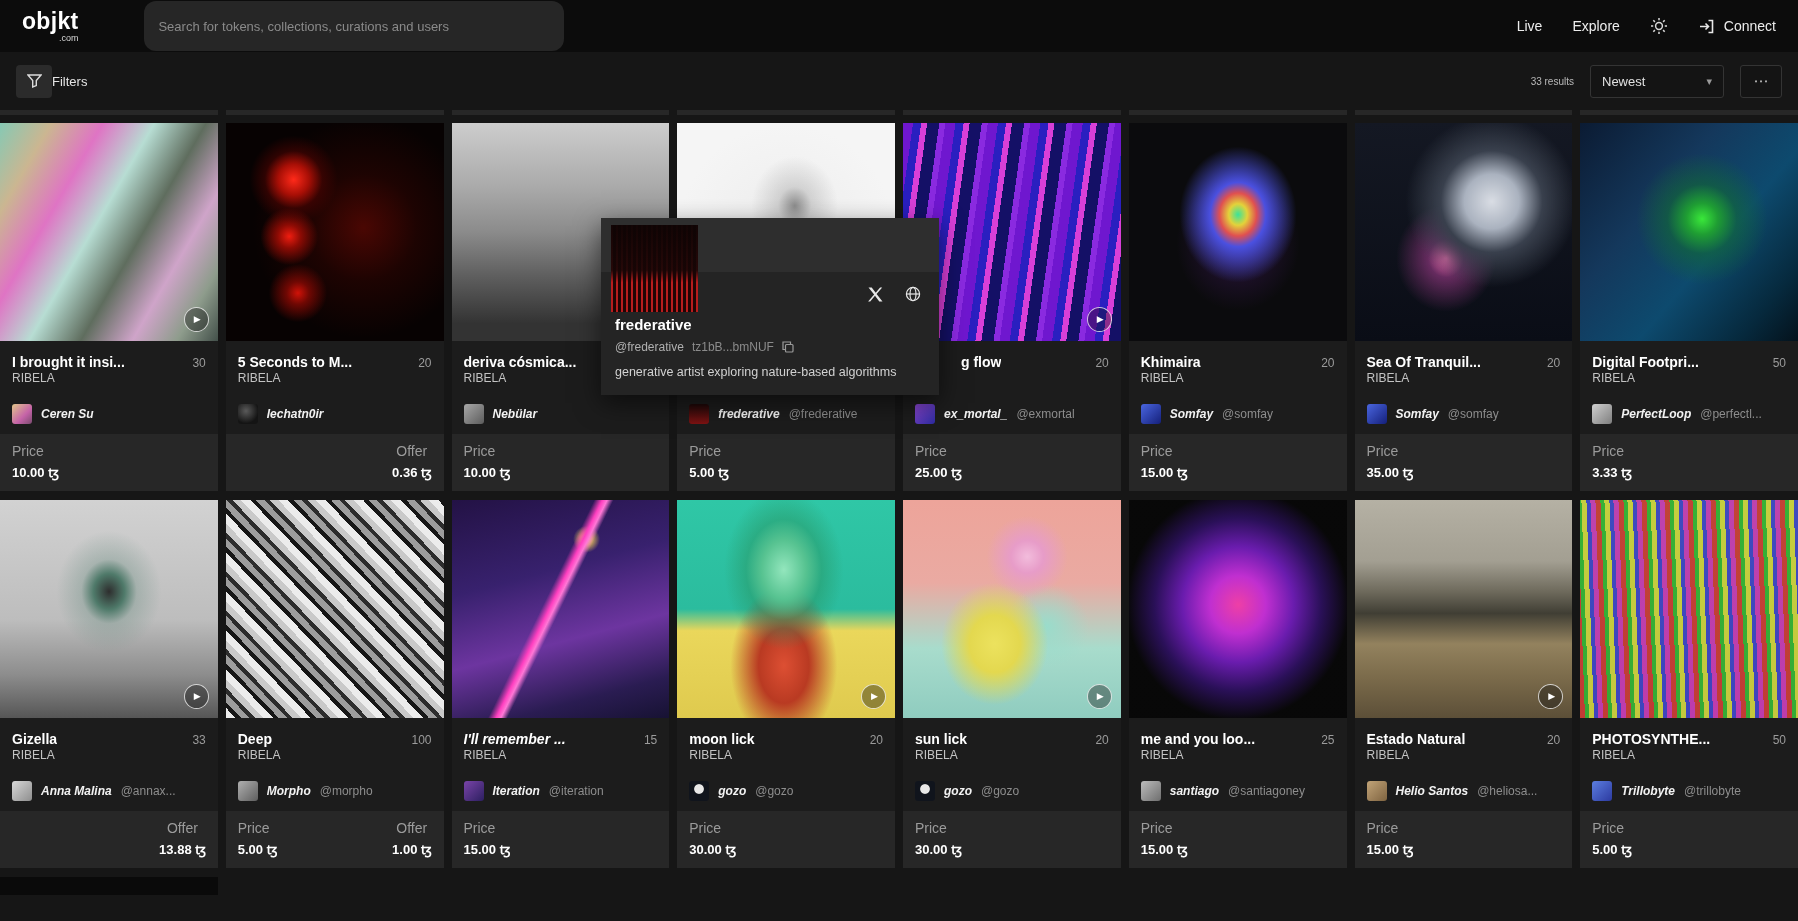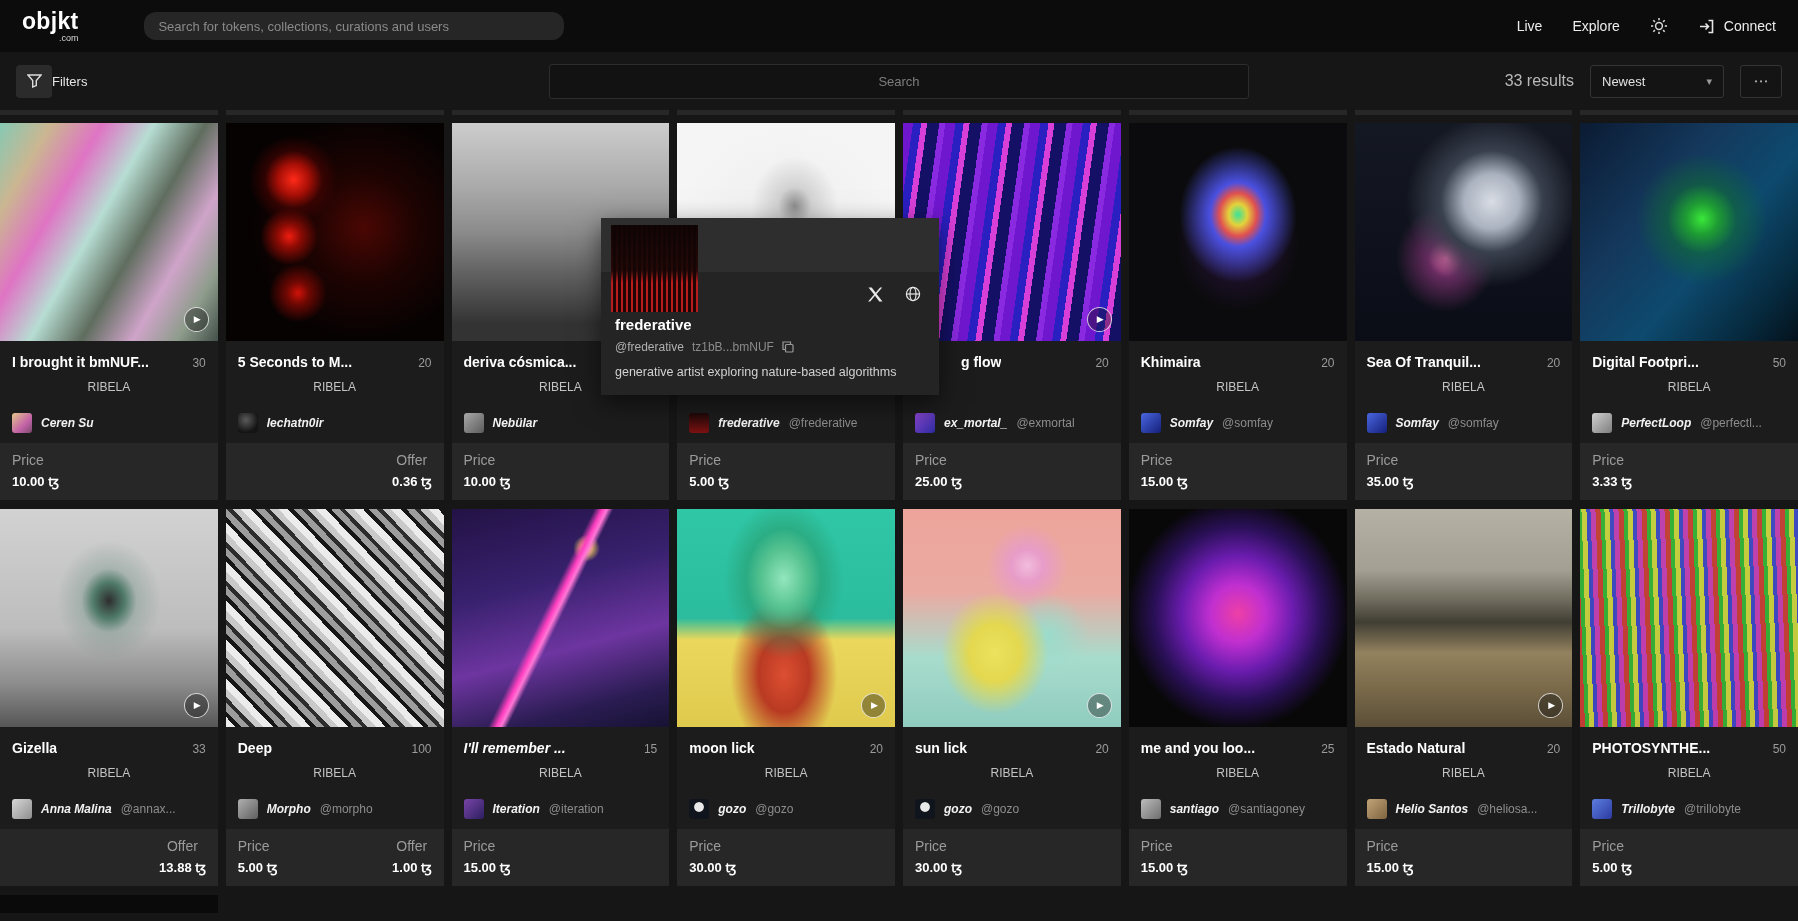--- a/index.html
+++ b/index.html
@@ -7,59 +7,59 @@
   body {
     width:1798px; height:921px; overflow:hidden;
     background:#161616; color:#e8e8e8;
     font-family:"Liberation Sans", sans-serif;
   }
   
   .header { display:flex; align-items:center; height:52px; background:#0c0c0c; padding:0 22px; }
   .logo { display:flex; flex-direction:column; line-height:1; cursor:pointer; }
   .logo-main { font-size:23px; font-weight:800; letter-spacing:.3px; color:#fff; }
   .logo-sub { font-size:9px; color:#d8d8d8; align-self:flex-end; margin-top:1px; }
-  .header-search { width:420px; height:28px; background:#262626; border:none; border-radius:12px;
+  .header-search { width:420px; height:50px; background:#262626; border:none; border-radius:12px;
     color:#cfcfcf; padding:0 14px; font-size:13px; margin-left:66px; font-family:inherit; }
   .header-search::placeholder { color:#8a8a8a; }
   .header-right { margin-left:auto; display:flex; align-items:center; gap:30px; font-size:14px; }
   .nav-link { color:#ededed; cursor:pointer; }
   .icon-btn { display:flex; align-items:center; justify-content:center; cursor:pointer; color:#d8d8d8; }
   .connect { display:flex; align-items:center; gap:9px; cursor:pointer; color:#ededed; }
   
   .toolbar { display:flex; align-items:center; height:58px; padding:0 16px; position:relative; }
   .filters { display:flex; align-items:center; cursor:pointer; }
   .filters-chip { width:36px; height:33px; background:#2b2b2b; border-radius:4px;
     display:flex; align-items:center; justify-content:center; color:#dcdcdc; }
   .filters-label { font-size:13px; color:#e4e4e4; }
   .toolbar-search { position:absolute; left:50%; transform:translateX(-50%); width:700px; height:35px;
     background:#121212; border:1px solid #2d2d2d; border-radius:3px; color:#bdbdbd;
     text-align:center; font-size:13px; font-family:inherit; }
   .toolbar-search::placeholder { color:#7d7d7d; }
   .toolbar-right { margin-left:auto; display:flex; align-items:center; gap:16px; }
-  .results { color:#b9b9b9; font-size:16px; }
+  .results { color:#b9b9b9; font-size:10px; }
   .sort-select { display:flex; align-items:center; justify-content:space-between; width:134px; height:33px;
     background:#141414; border:1px solid #343434; border-radius:3px; padding:0 11px; font-size:13px;
     color:#e2e2e2; cursor:pointer; }
   .chev { color:#9a9a9a; font-size:11px; }
   .more-btn { width:42px; height:33px; background:#141414; border:1px solid #343434; border-radius:3px;
     display:flex; align-items:center; justify-content:center; color:#cfcfcf; font-size:15px; cursor:pointer; }
   
   .stub-row { display:grid; grid-template-columns:repeat(8,1fr); gap:8px; }
   .stub { height:5px; background:#272727; }
   .grid { display:grid; grid-template-columns:repeat(8,1fr); gap:9px 8px; margin-top:8px; }
   .card { background:#1c1c1c; display:flex; flex-direction:column; cursor:pointer; }
   .art { position:relative; width:100%; aspect-ratio:1/1; background:#333; }
   .play { position:absolute; right:9px; bottom:9px; width:25px; height:25px; border:1px solid rgba(255,255,255,.75);
     border-radius:50%; display:flex; align-items:center; justify-content:center;
     background:rgba(15,15,15,.38); font-size:9px; color:#fff; padding-left:2px; }
   .info { padding:13px 12px 10px; flex:1; }
   .title-row { display:flex; justify-content:space-between; align-items:baseline; }
   .title { font-size:14px; font-weight:700; color:#fff; white-space:nowrap; overflow:hidden; min-height:17px; }
   .eds { font-size:12px; color:#9b9b9b; flex:none; }
-  .coll { font-size:12px; color:#c3c3c3; margin-top:9px; min-height:14px; cursor:pointer;text-align:center; }
+  .coll { font-size:12px; color:#c3c3c3; min-height:14px; cursor:pointer; }
   .artist { display:flex; align-items:center; gap:9px; margin-top:19px; font-size:12px; cursor:pointer; }
   .avatar { width:20px; height:20px; border-radius:3px; flex:none; background:#555; }
   .aname { font-weight:700; color:#f2f2f2; white-space:nowrap;font-style:italic; }
   .ahandle { color:#8d8d8d; white-space:nowrap; overflow:hidden; }
   .cfooter { background:#272727; padding:9px 12px 10px; display:flex; justify-content:space-between; min-height:46px; }
   .pcell { display:flex; flex-direction:column; gap:4px; }
   .pcell.right { align-items:center; margin-left:auto; }
   .plabel { font-size:14px; color:#9b9b9b; }
   .pvalue { font-size:13px; font-weight:700; color:#fff; }
   .partial-row { display:grid; grid-template-columns:repeat(8,1fr); gap:8px; margin-top:9px; }
@@ -110,21 +110,20 @@
 
 <div class="toolbar">
   <div class="filters">
     <span class="filters-chip">
       <svg width="15" height="14" viewBox="0 0 15 14" fill="none" stroke="#dcdcdc" stroke-width="1.4">
         <path d="M1 1h13L9.3 6.6v5L5.7 13V6.6L1 1z"></path>
       </svg>
     </span>
     <span class="filters-label">Filters</span>
   </div>
-  <input class="toolbar-search" type="text" placeholder="Search" style="">
   <div class="toolbar-right">
     <span class="results">33 results</span>
     <div class="sort-select">
       <span>Newest</span>
       <span class="chev">▾</span>
     </div>
     <div class="more-btn">
       <span>⋯</span>
     </div>
   </div>
@@ -141,21 +140,21 @@
     <div class="stub"></div>
 </div>
 
 <div class="grid">
     <div class="card">
     <div class="art" style="background: linear-gradient(120deg, rgb(134, 201, 180) 0%, rgb(203, 182, 145) 15%, rgb(223, 116, 196) 30%, rgb(183, 221, 211) 45%, rgb(95, 109, 94) 60%, rgb(207, 164, 201) 75%, rgb(142, 156, 140) 88%, rgb(67, 80, 74) 100%);">
       <span class="play">▶</span>
     </div>
     <div class="info">
       <div class="title-row">
-        <span class="title">I brought it bmNUF...</span>
+        <span class="title">I brought it insi...</span>
         <span class="eds">30</span>
       </div>
       <div class="coll">RIBELA</div>
       <div class="artist">
         <span class="avatar" style="background: linear-gradient(135deg, rgb(227, 199, 138), rgb(197, 99, 168) 60%, rgb(122, 74, 110));"></span>
         <span class="aname">Ceren Su</span>
         <span class="ahandle"></span>
       </div>
     </div>
     <div class="cfooter">

